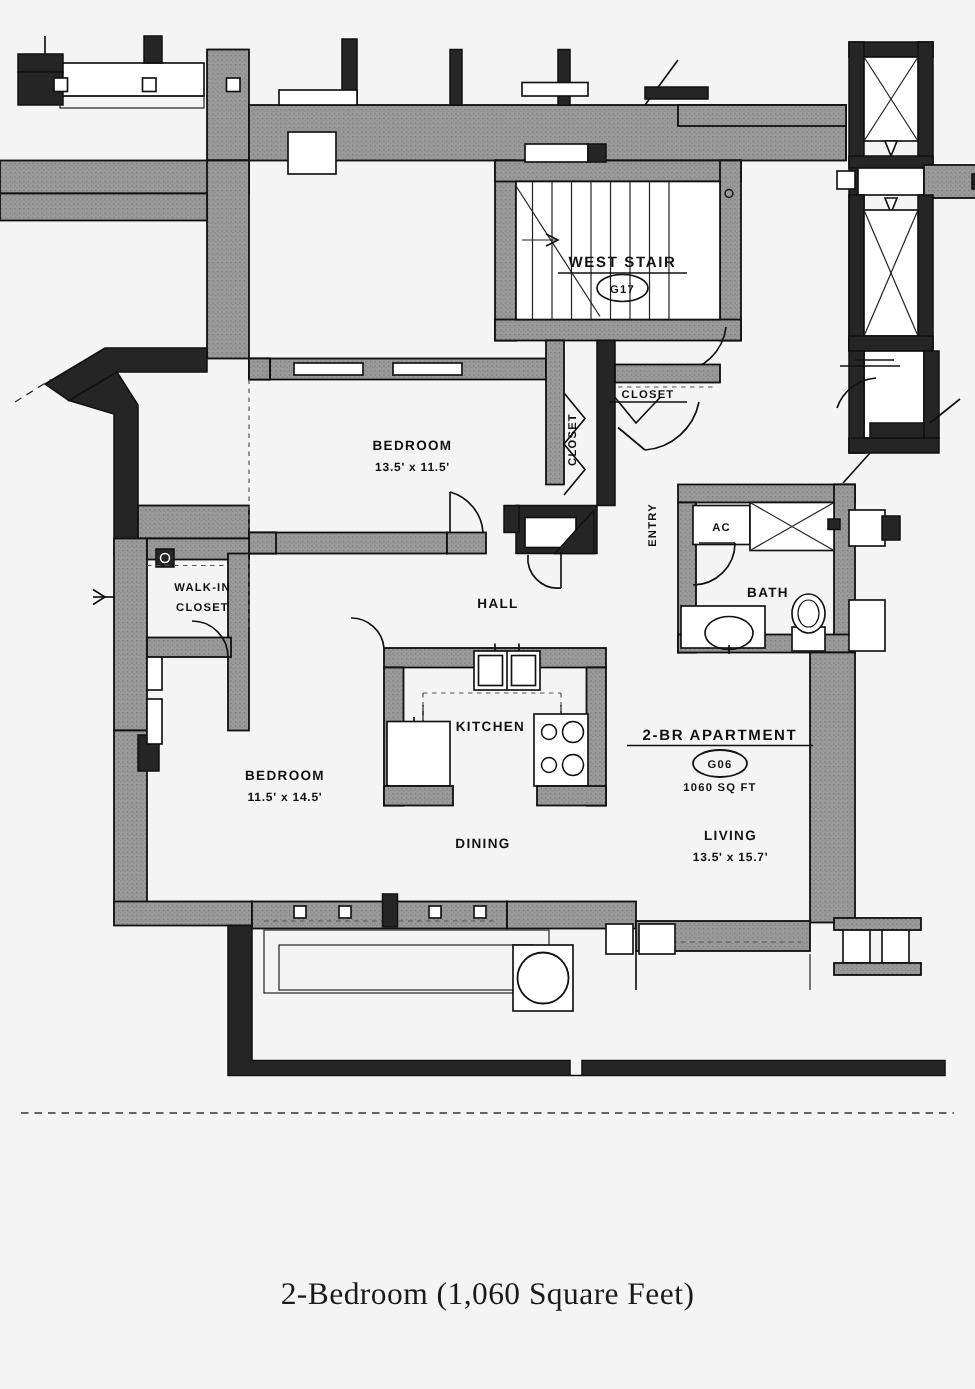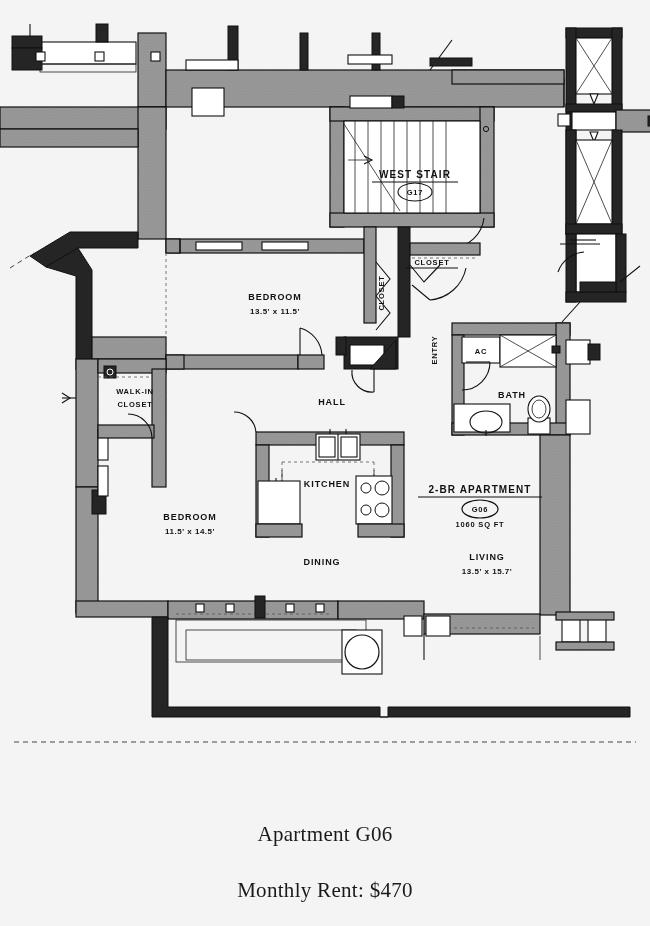--- a/index.html
+++ b/index.html
@@ -317,16 +317,15 @@
     <g>
       <text class="tt" x="480" y="493">2-BR APARTMENT</text>
       <line class="ln" x1="418" y1="497" x2="542" y2="497"></line>
       <ellipse cx="480" cy="509" rx="18" ry="9" fill="none" stroke="#111" stroke-width="1.2"></ellipse>
       <text class="sm" x="480" y="512">G06</text>
       <text class="sm" x="480" y="527">1060 SQ FT</text>
     </g>
   </svg>
   </div>
 
-  <div class="cap" id="cap1">Apartment G06</div>
-  <div class="cap" id="cap3">Monthly Rent: $470</div>
+  <div class="cap" id="cap2">2-Bedroom (1,060 Square Feet)</div>
 
 </div>
 
 </body></html>

